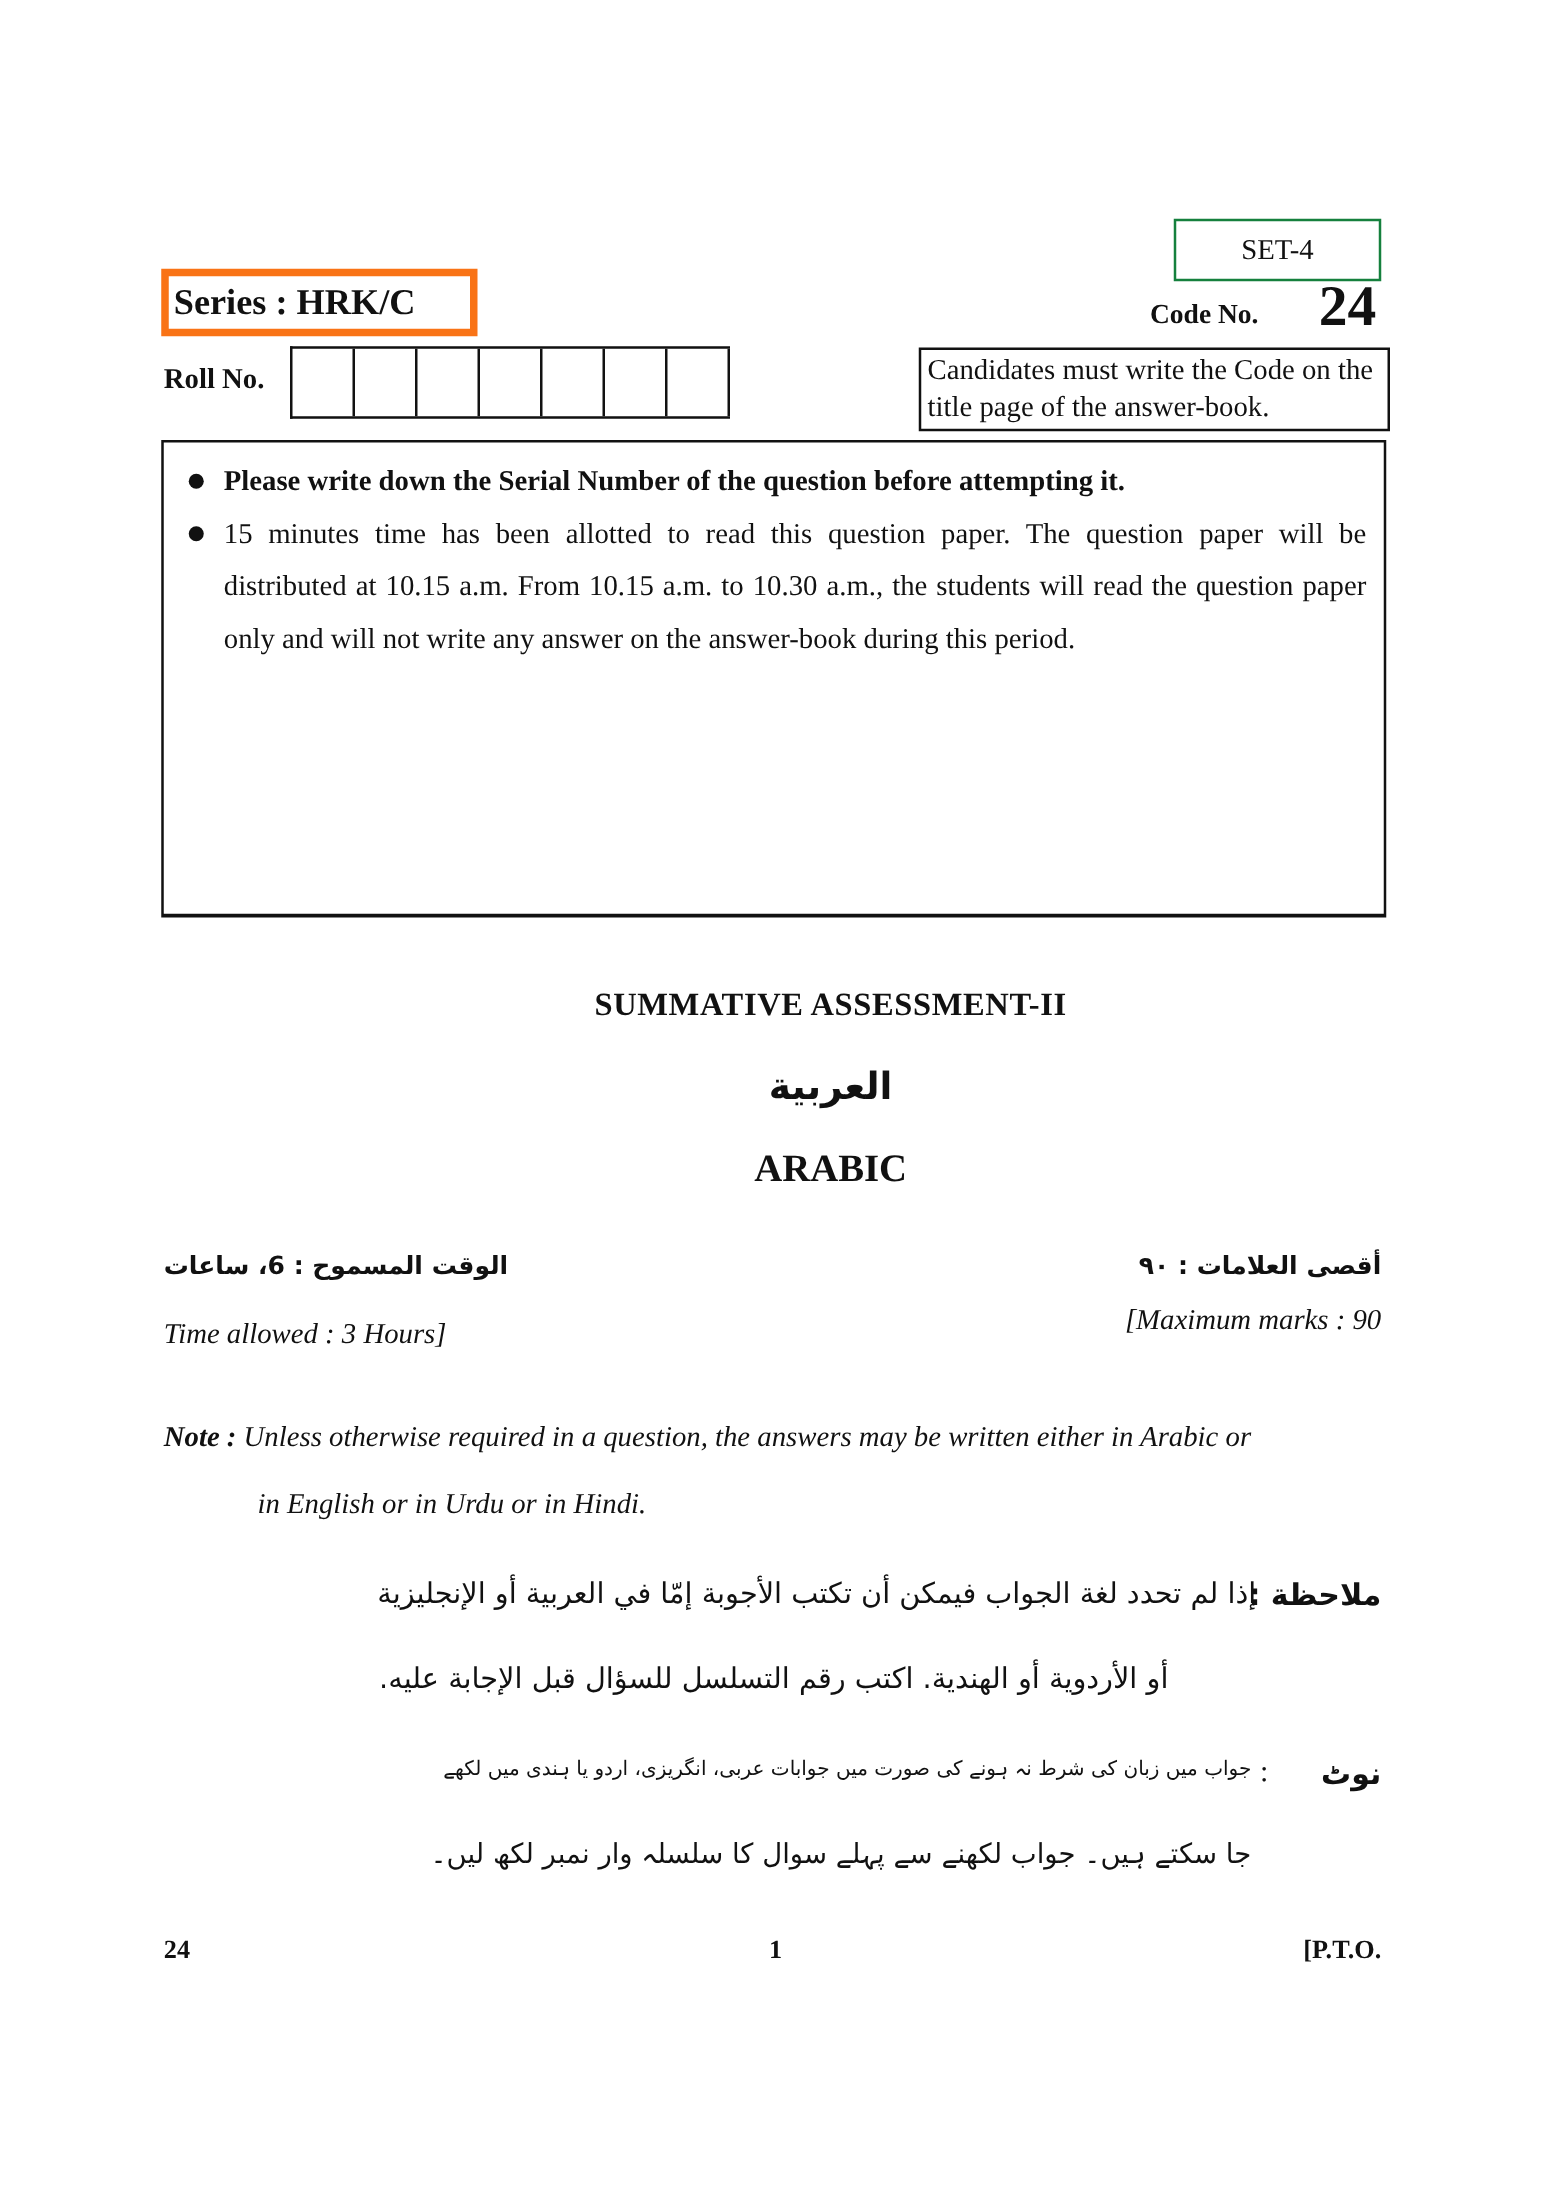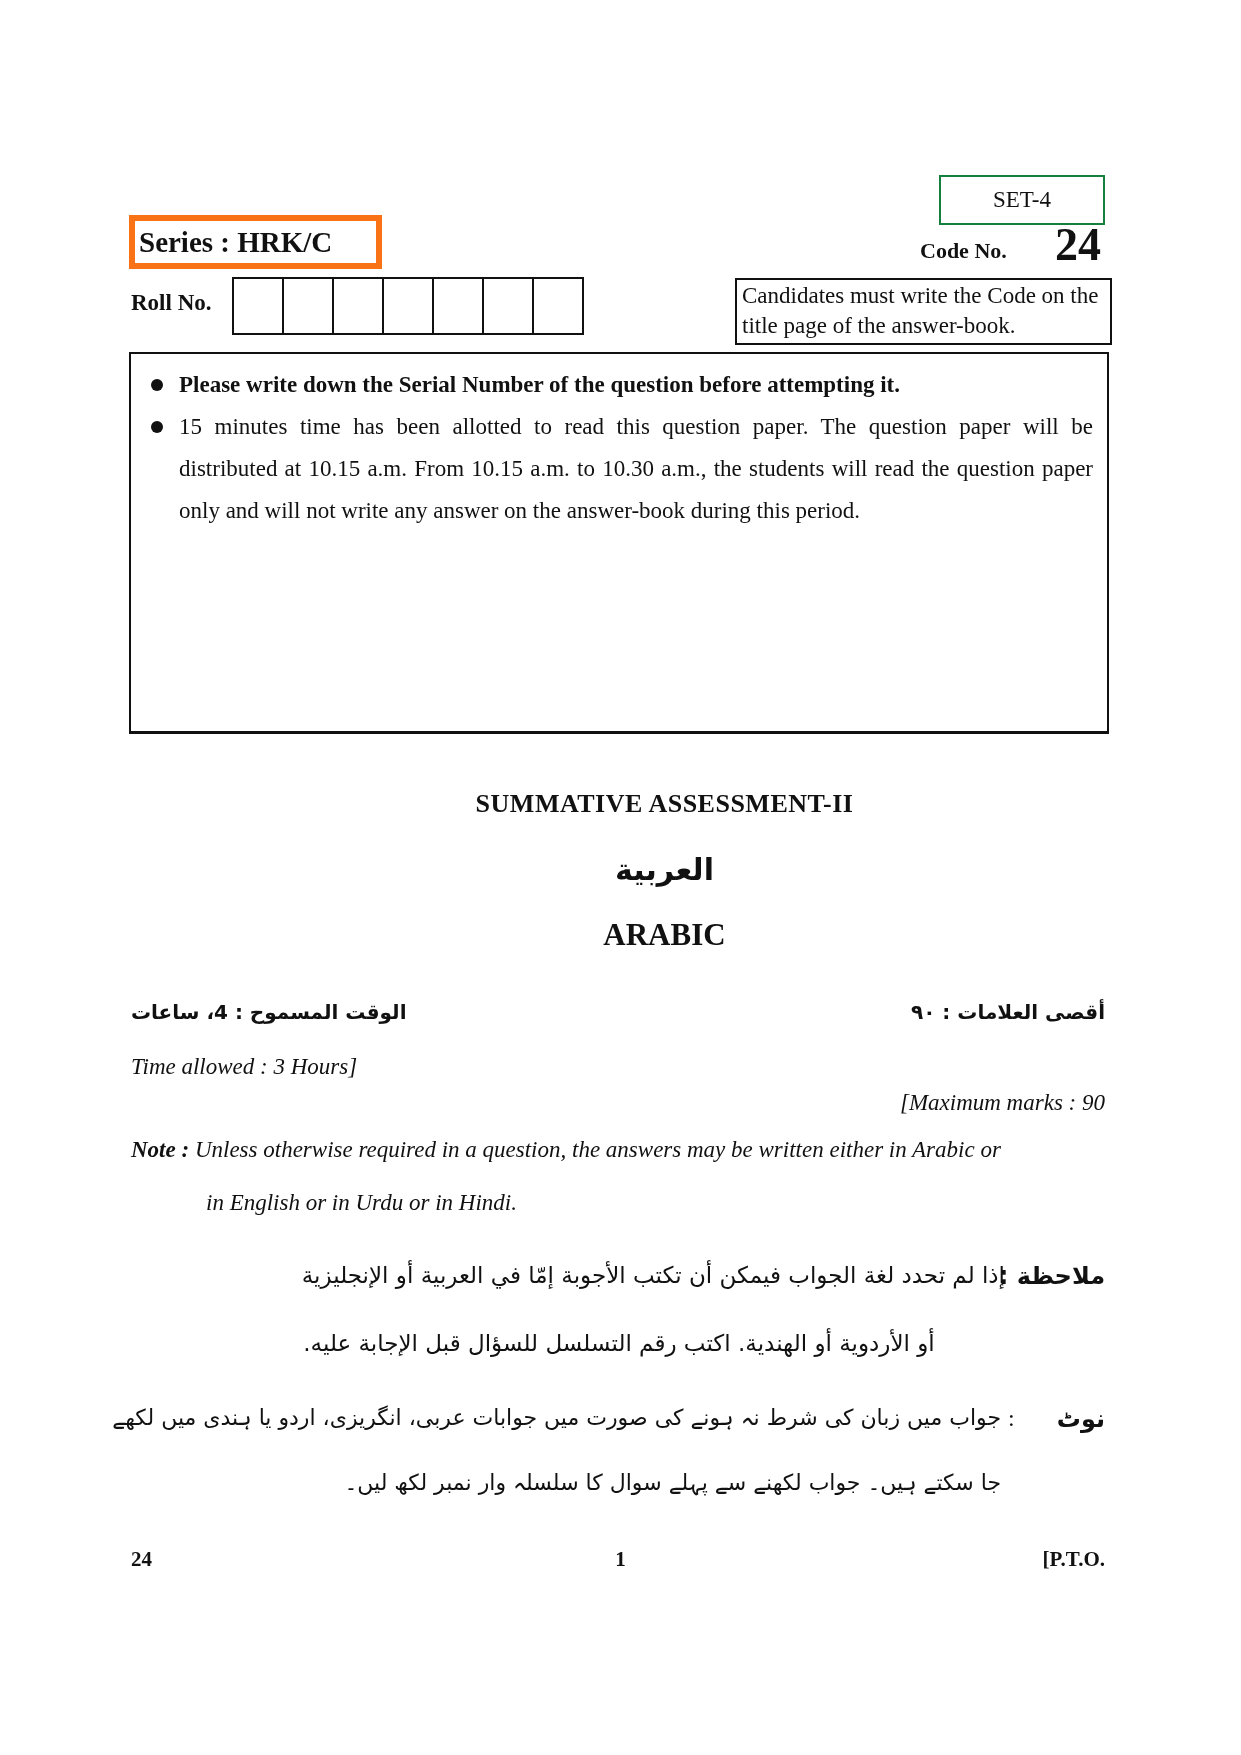--- a/index.html
+++ b/index.html
@@ -55,34 +55,34 @@
   
   .center { left: 0; width: 1241px; text-align: center; padding-left: 44px; }
   .title-1 { top: 789px; font-weight: bold; font-size: 26px; letter-spacing: 0.5px; }
   .title-ar { top: 852px; font-family: "DejaVu Sans", sans-serif; font-weight: bold; font-size: 30px; direction: rtl; }
   .title-en { top: 917px; font-weight: bold; font-size: 31px; }
 
   
   .time-ar { left: 131px; top: 1000px; font-family: "DejaVu Sans", sans-serif; font-weight: bold; font-size: 20px; direction: rtl; }
   .marks-ar { right: 136px; top: 1000px; font-family: "DejaVu Sans", sans-serif; font-weight: bold; font-size: 20px; direction: rtl; }
   .time-en { left: 131px; top: 1054px; font-style: italic; font-size: 23px; }
-  .marks-en { right: 136px; top: 1090px; font-style: italic; font-size: 23px; }
+  .marks-en { right: 136px; top: 1043px; font-style: italic; font-size: 23px; }
 
   
   .note-en { left: 131px; top: 1137px; width: 975px; font-size: 23px; font-style: italic; line-height: 26px; }
   .note-en .note-label { font-weight: bold; }
   .note-en-2 { left: 206px; top: 1190px; font-size: 23px; font-style: italic; }
 
   .note-ar-label { right: 136px; top: 1262px; font-family: "DejaVu Sans", sans-serif; font-weight: bold; font-size: 24px; direction: rtl; }
   .note-ar-1 { right: 236px; width: 790px; top: 1262px; font-family: "DejaVu Sans", sans-serif; font-size: 23px; direction: rtl; text-align: justify; white-space: nowrap; }
   .note-ar-2 { left: 0; width: 1238px; top: 1330px; text-align: center; font-family: "DejaVu Sans", sans-serif; font-size: 23px; direction: rtl; box-sizing: border-box; }
 
   .note-ur-label { right: 136px; top: 1405px; font-family: "DejaVu Sans", sans-serif; font-weight: bold; font-size: 24px; direction: rtl; }
   .note-ur-colon { left: 1008px; top: 1405px; font-size: 24px; }
-  .note-ur-1 { right: 240px; width: 810px; top: 1405px; font-family: "DejaVu Sans", sans-serif; font-size: 22px; direction: rtl; white-space: nowrap; }
+  .note-ur-1 { right: 240px; width: 810px; top: 1405px; font-family: "DejaVu Sans", sans-serif; font-size: 16px; direction: rtl; white-space: nowrap; }
   .note-ur-2 { right: 240px; top: 1470px; font-family: "DejaVu Sans", sans-serif; font-size: 22px; direction: rtl; white-space: nowrap; }
 
   
   .foot-left { left: 131px; top: 1547px; font-weight: bold; font-size: 21px; }
   .foot-center { left: 0; width: 1241px; top: 1547px; text-align: center; font-weight: bold; font-size: 21px; }
   .foot-right { right: 136px; top: 1547px; font-weight: bold; font-size: 21px; }
 </style>
 </head>
 <body>
 
@@ -107,21 +107,21 @@
   <ul class="instr-list" id="instr-list">
       <li class="instr-item bold-item"><span class="bullet"></span><span style="font-weight: bold;">Please write down the Serial Number of the question before attempting it.</span></li>
       <li class="instr-item"><span class="bullet"></span><span>15 minutes time has been allotted to read this question paper. The question paper will be distributed at 10.15 a.m. From 10.15 a.m. to 10.30 a.m., the students will read the question paper only and will not write any answer on the answer-book during this period.</span></li>
     </ul>
 </div>
 
 <div class="abs center title-1">SUMMATIVE  ASSESSMENT-II</div>
 <div class="abs center title-ar">العربية</div>
 <div class="abs center title-en">ARABIC</div>
 
-<div class="abs time-ar">الوقت المسموح : 4، ساعات</div>
+<div class="abs time-ar">الوقت المسموح : 6، ساعات</div>
 <div class="abs marks-ar">أقصى العلامات : ٩٠</div>
 <div class="abs time-en">Time allowed : 3 Hours]</div>
 <div class="abs marks-en">[Maximum marks : 90</div>
 
 <div class="abs note-en">
   <span class="note-label">Note :</span>
   <span>Unless otherwise required in a question, the answers may be written either in Arabic or</span>
 </div>
 <div class="abs note-en-2">in English or in Urdu or in Hindi.</div>
 

